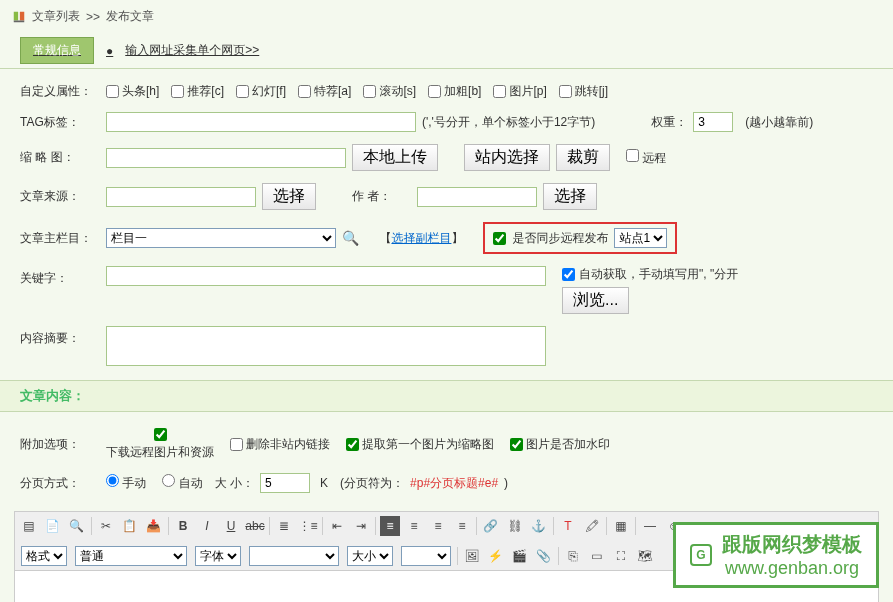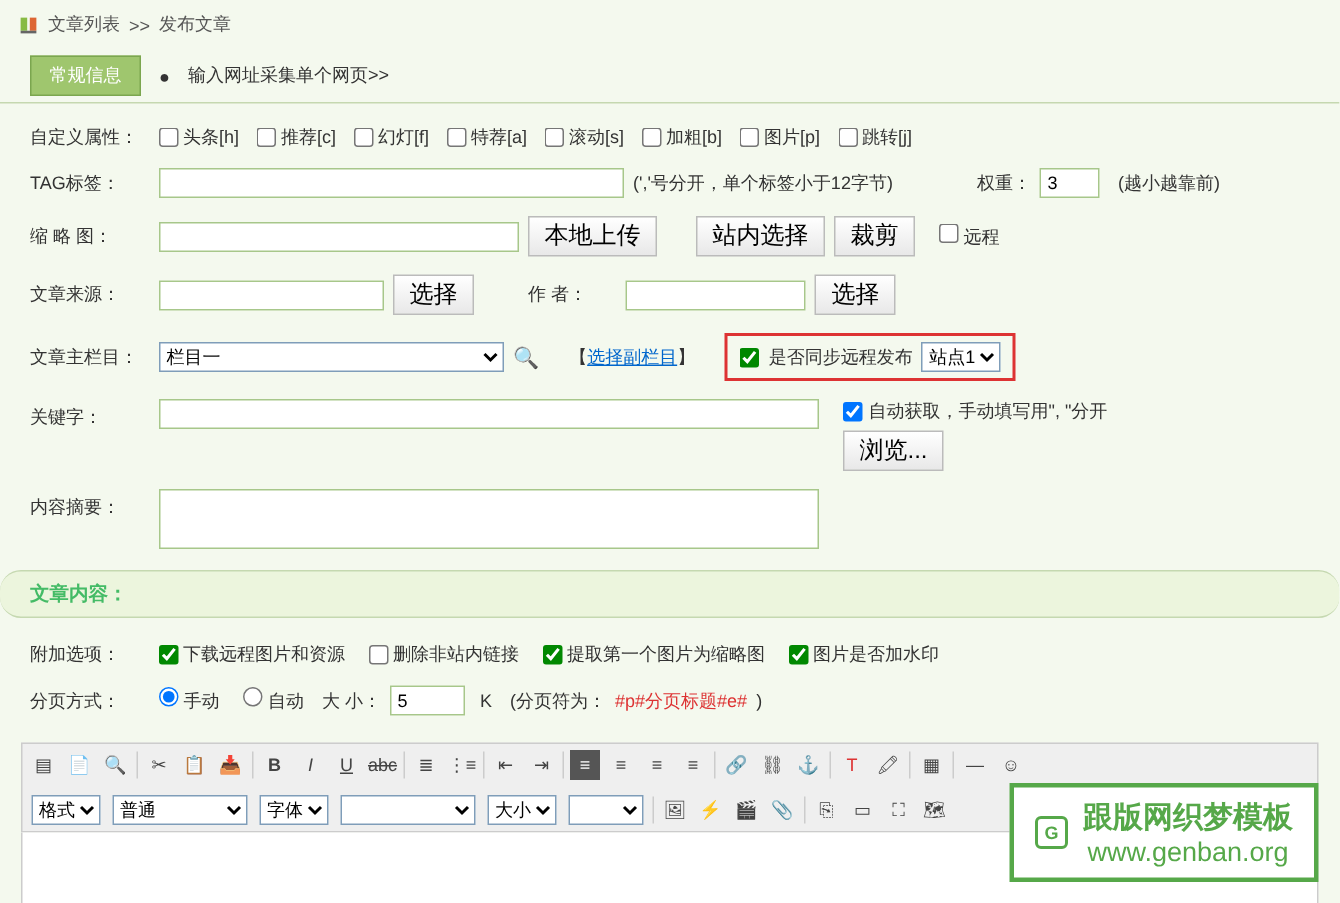--- a/index.html
+++ b/index.html
@@ -1,39 +1,39 @@
 <!DOCTYPE html>
 <html><head>
 <meta charset="utf-8">
 <style>
 * { box-sizing: border-box; margin: 0; padding: 0; }
 body { font-family: "Microsoft YaHei", sans-serif; font-size: 12px; background: #f4f9ee; color: #333; width: 893px; }
 .breadcrumb { padding: 8px 12px; display: flex; align-items: center; gap: 6px; }
 .book-icon { width: 14px; height: 14px; }
 .breadcrumb span { color: #555; }
-.tab-row { display: flex; align-items: center; padding: 4px 20px; gap: 12px; border-bottom: 1px solid #c5d8b0; }
+.tab-row { display: flex; align-items: center; padding: 4px 20px; gap: 12px; border-bottom: 1px solid #c5d8b0; text-decoration: underline; }
 .tab { background: #9fc66e; color: #fff; padding: 4px 12px; border: 1px solid #7ba64f; font-size: 12px; }
 .tab-row .bullet { color: #333; }
 .form-area { padding: 8px 20px; }
 .row { display: flex; align-items: center; padding: 6px 0; gap: 6px; }
 .row.tall { align-items: flex-start; }
 .label { width: 80px; color: #333; flex-shrink: 0; }
 .input-text { border: 1px solid #a7c78a; height: 20px; padding: 0 4px; background: #fff; font-size: 12px; }
 .btn { background: linear-gradient(#fff, #e8e8e8); border: 1px solid #bbb; padding: 2px 10px; font-size: 16px; cursor: pointer; }
 .checkbox-group { display: flex; align-items: center; gap: 4px; flex-wrap: wrap; }
 .checkbox-group label { display: flex; align-items: center; gap: 3px; margin-right: 8px; }
 input[type="checkbox"], input[type="radio"] { margin: 0; }
 .select { border: 1px solid #7f9db9; height: 20px; background: #fff; font-size: 12px; }
 .magnify { color: #888; font-size: 14px; cursor: pointer; }
 .bracket { color: #333; }
 .link { color: #06c; text-decoration: underline; cursor: pointer; }
 .red-box { border: 2px solid #d33; padding: 4px 8px; display: flex; align-items: center; gap: 6px; }
 .red-box .ck { accent-color: #080; }
 .textarea { border: 1px solid #a7c78a; width: 440px; height: 40px; background: #fff; resize: none; }
-.section-title { background: #ecf5dd; border-top: 1px solid #c5d8b0; border-bottom: 1px solid #c5d8b0; padding: 6px 20px; color: #4b6; font-weight: bold; font-size: 13px; border-radius: 14px; }
+.section-title { background: #ecf5dd; border-top: 1px solid #c5d8b0; border-bottom: 1px solid #c5d8b0; padding: 6px 20px; color: #4b6; font-weight: bold; font-size: 13px; }
 .paging-note { color: #d33; }
 .toolbar { background: #efefef; border: 1px solid #ccc; margin: 4px 14px 0; padding: 4px; display: flex; flex-wrap: wrap; align-items: center; gap: 4px; }
 .tool { width: 20px; height: 20px; display: flex; align-items: center; justify-content: center; border: 1px solid transparent; cursor: pointer; font-size: 12px; color: #444; }
 .sep { width: 1px; height: 18px; background: #ccc; }
 .toolbar .select { height: 20px; margin: 0 2px; }
 .editor-body { border: 1px solid #ccc; border-top: none; height: 60px; background: #fff; margin: 0 14px; }
 .watermark-box { position: absolute; right: 14px; bottom: 14px; background: #fff; border: 3px solid #56a849; padding: 6px 14px; text-align: center; display:flex; align-items:center; gap:10px; }
 .watermark-box .cn { color: #56a849; font-size: 20px; font-weight: bold; }
 .watermark-box .url { color: #56a849; font-size: 18px; }
 .watermark-logo { width:22px; height:22px; border:2px solid #56a849; border-radius:4px; display:flex; align-items:center; justify-content:center; color:#56a849; font-weight:bold; }
@@ -159,21 +159,21 @@
     <textarea class="textarea" style=""></textarea>
   </div>
 </div>
 
 <div class="section-title">文章内容：</div>
 
 <div class="form-area" style="padding-top:10px">
   <div class="row">
     <span class="label">附加选项：</span>
     <div class="checkbox-group" id="extras-group">
-        <label style="margin-right: 12px;">
+        <label style="margin-right: 12px; flex-direction: column;">
           <input type="checkbox" checked="" style="accent-color: rgb(0, 136, 0);"> 
           <span>下载远程图片和资源</span>
         </label>
         <label style="margin-right: 12px; align-items: center;">
           <input type="checkbox" style="accent-color: rgb(0, 136, 0);"> 
           <span>删除非站内链接</span>
         </label>
         <label style="margin-right: 12px;">
           <input type="checkbox" checked="" style="accent-color: rgb(0, 136, 0);"> 
           <span>提取第一个图片为缩略图</span>
@@ -236,21 +236,21 @@
   <span class="sep"></span>
   <span class="tool" style="color:#d33">T</span>
   <span class="tool">🖍</span>
   <span class="sep"></span>
   <span class="tool">▦</span>
   <span class="sep"></span>
   <span class="tool">—</span>
   <span class="tool">☺</span>
   <div style="flex-basis:100%;height:2px"></div>
   <select class="select"><option>格式</option></select>
-  <select class="select" style="width:90px"><option>普通</option></select>
+  <select class="select" style="width:112px"><option>普通</option></select>
   <select class="select"><option>字体</option></select>
   <select class="select" style="width:90px"><option></option></select>
   <select class="select"><option>大小</option></select>
   <select class="select" style="width:50px"><option></option></select>
   <span class="sep"></span>
   <span class="tool">🖼</span>
   <span class="tool">⚡</span>
   <span class="tool">🎬</span>
   <span class="tool">📎</span>
   <span class="sep"></span>

